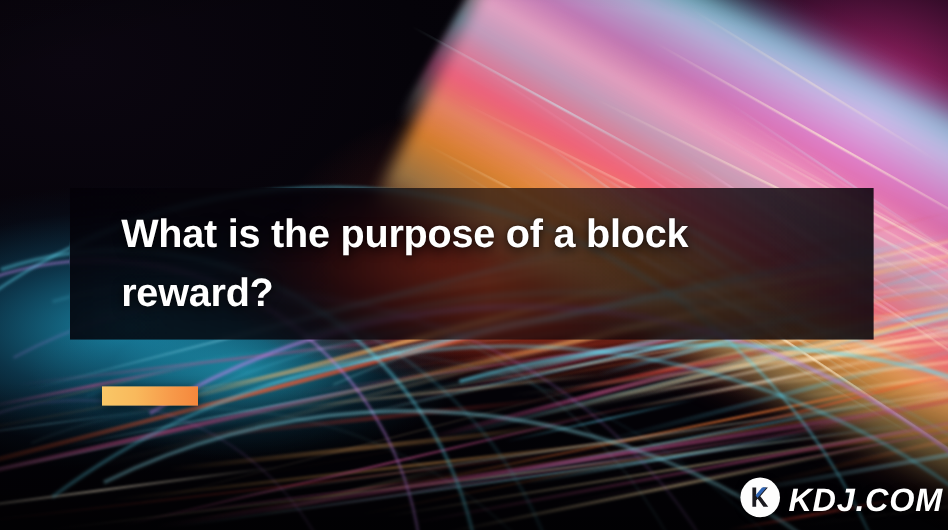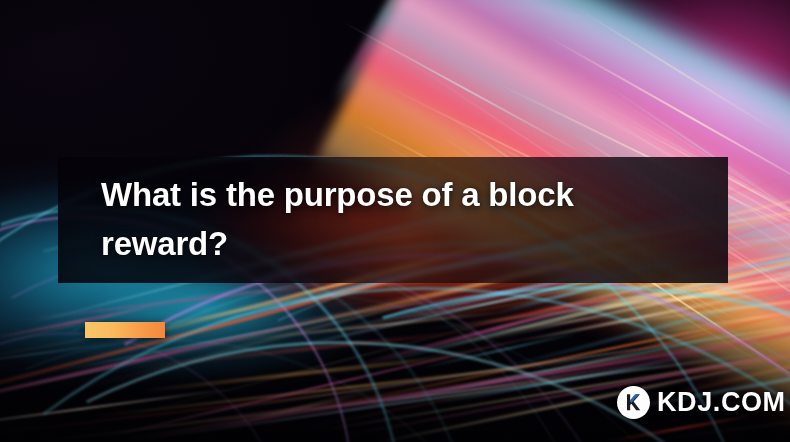--- a/index.html
+++ b/index.html
@@ -184,24 +184,25 @@
     position:absolute;
     left:85px; top:322px;
     width:80px; height:16px;
     background:linear-gradient(to right, #f9c767 0%, #f9b95c 35%, #f79a4a 72%, #f5873c 100%);
     box-shadow:0 2px 9px rgba(0,0,0,.55);
   }
 
   
   #logo {
     position:absolute;
-    left:617px; top:386px;
+    left:617px; top:398px;
     display:flex;
-    align-items:center;
+    align-items:flex-end;
     gap:7px;
+    font-style:italic;
   }
   #logo-mark {
     width:33px; height:33px;
     border-radius:50%;
     background:#fdfdfd;
     display:flex; align-items:center; justify-content:center;
     flex:0 0 auto;
     box-shadow:0 1px 5px rgba(0,0,0,.55);
   }
   #logo-text {

